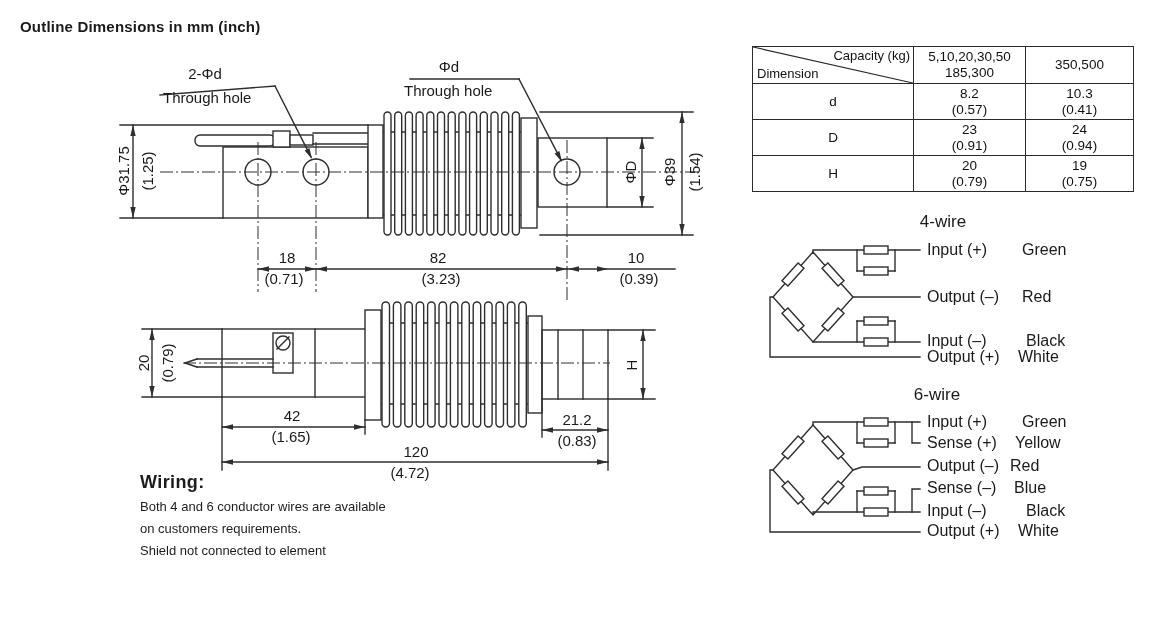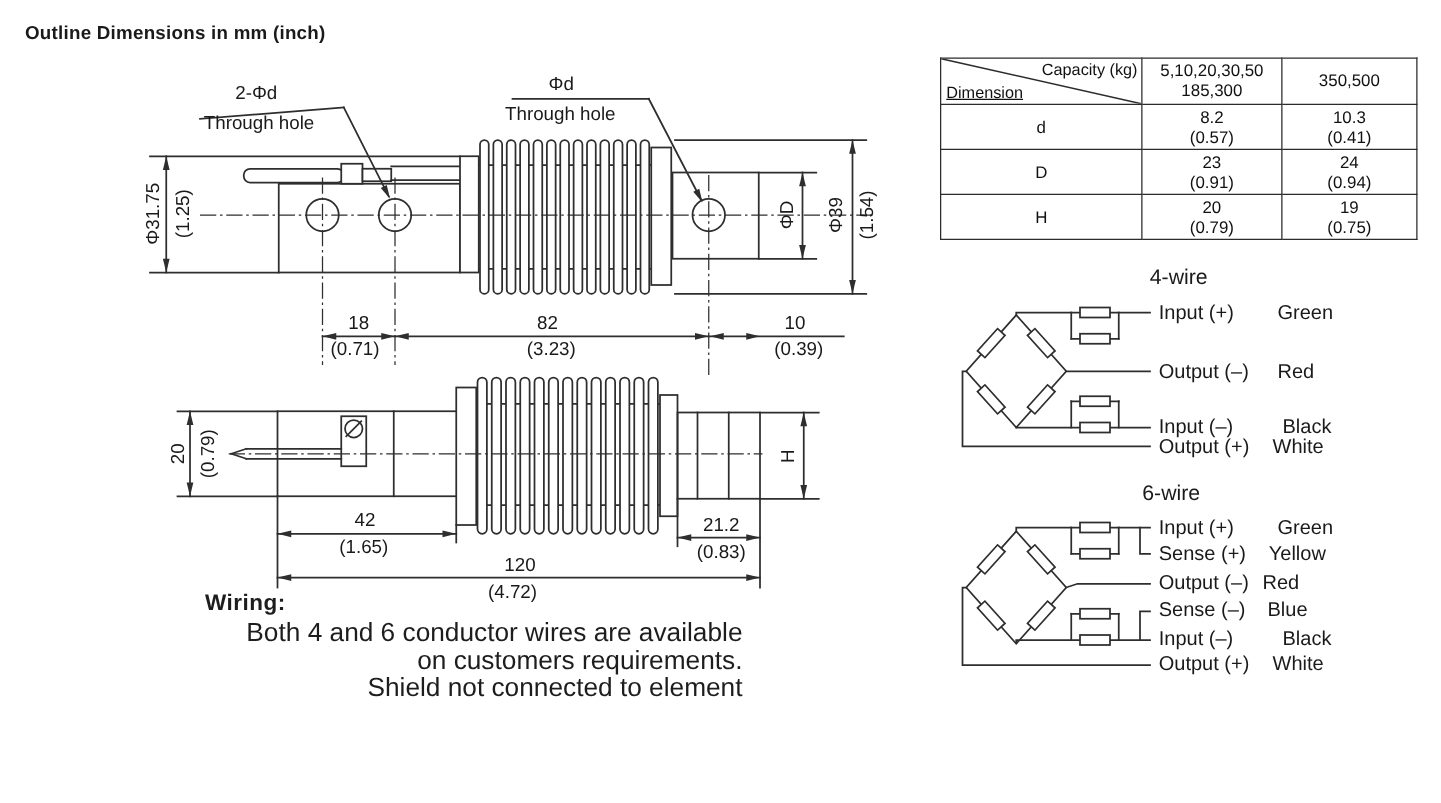--- a/index.html
+++ b/index.html
@@ -19,27 +19,27 @@
   #art .lead{font:16px "Liberation Sans", sans-serif;}
   #art .bt{font:17px "Liberation Sans", sans-serif;}
   
   .dim-table{position:absolute;left:752px;top:46px;border-collapse:collapse;
              font-size:13.5px;line-height:16px;text-align:center;color:#111;}
   .dim-table td{border:1.6px solid #2b2b2b;padding:0;box-sizing:border-box;}
   .corner{position:relative;width:161px;height:37px;}
   .corner svg{position:absolute;left:0;top:0;width:100%;height:100%;}
   .corner svg line{stroke:#2b2b2b;stroke-width:1.2;}
   .corner .cap{position:absolute;right:3px;top:1px;font-size:13px;}
-  .corner .dims{position:absolute;left:4px;bottom:1px;font-size:13px;text-decoration:underline;}
+  .corner .dims{position:absolute;left:4px;bottom:1px;font-size:13px;}
   .c1{width:112px;} .c2{width:108px;}
   .row-h{height:36px;}
   
-  .notes{position:absolute;left:140px;top:472px;width:430px;color:#1d1d1d;margin-left:24px;}
+  .notes{position:absolute;left:140px;top:472px;width:430px;color:#1d1d1d;}
   .notes-h{font-size:18px;font-weight:bold;letter-spacing:0.4px;margin-bottom:3px;}
-  .notes-line{font-size:21px;line-height:22px;text-align:right;}
+  .notes-line{font-size:13px;line-height:22px;}
 </style>
 </head>
 <body>
 
 <h1 class="page-title">Outline Dimensions in mm (inch)</h1>
 
 <svg id="art" viewBox="0 0 1153 642">
   <g id="gTop">
       <line x1="120" y1="125" x2="368" y2="125" class="ln"></line>
       <line x1="120" y1="218" x2="223" y2="218" class="ln"></line>

